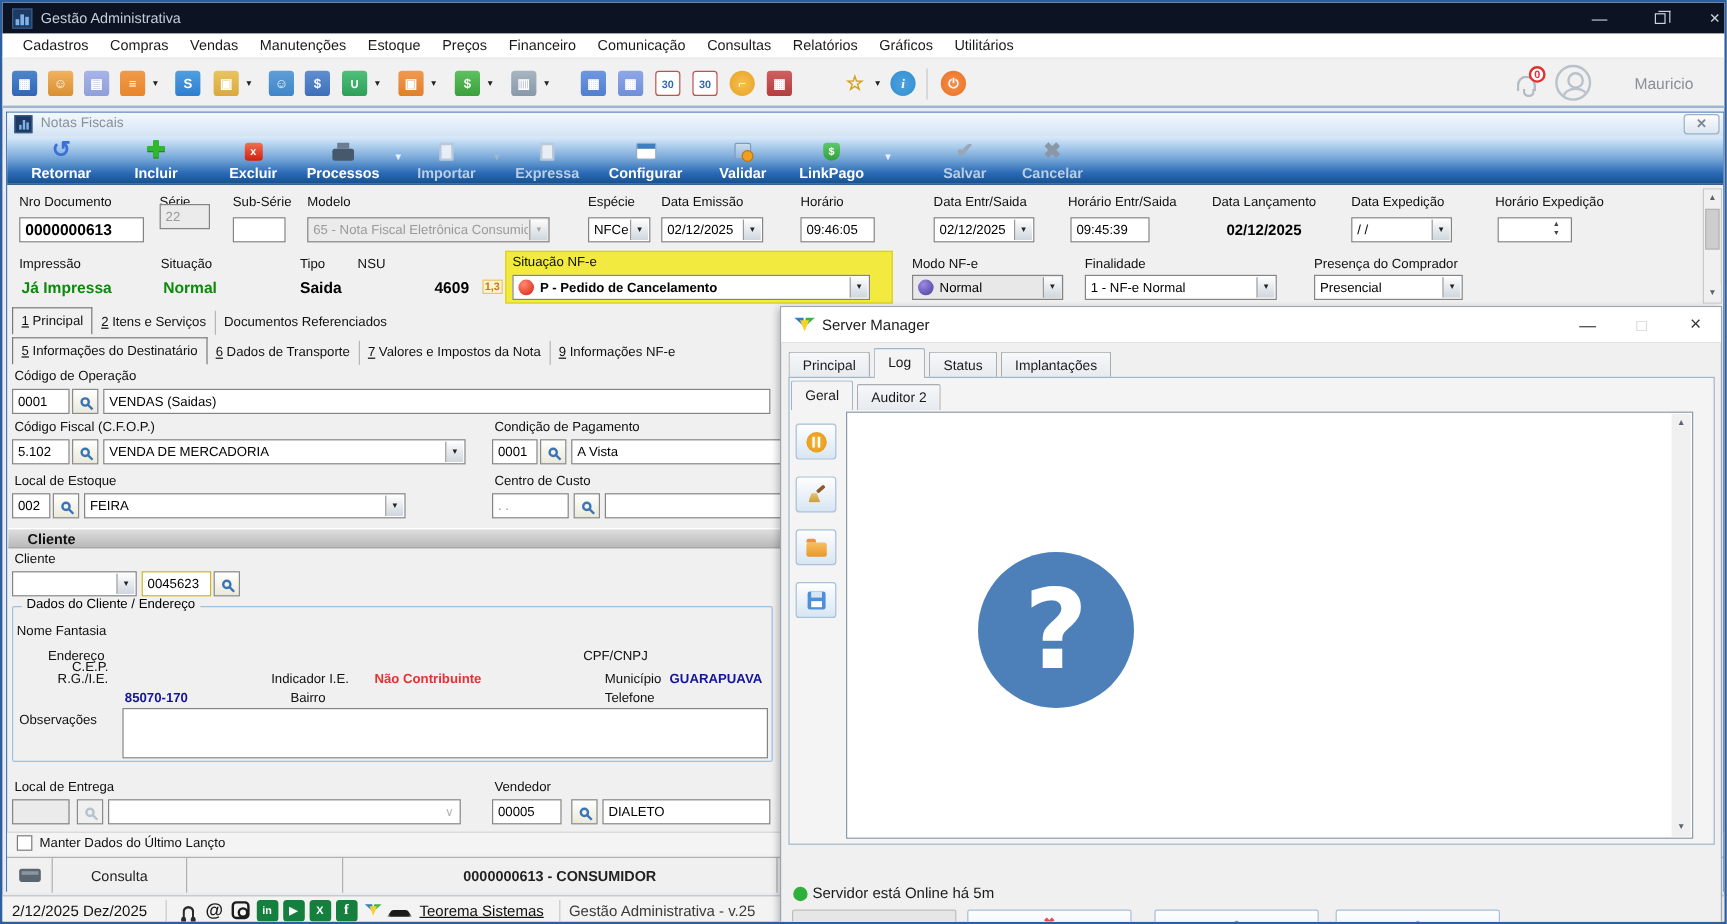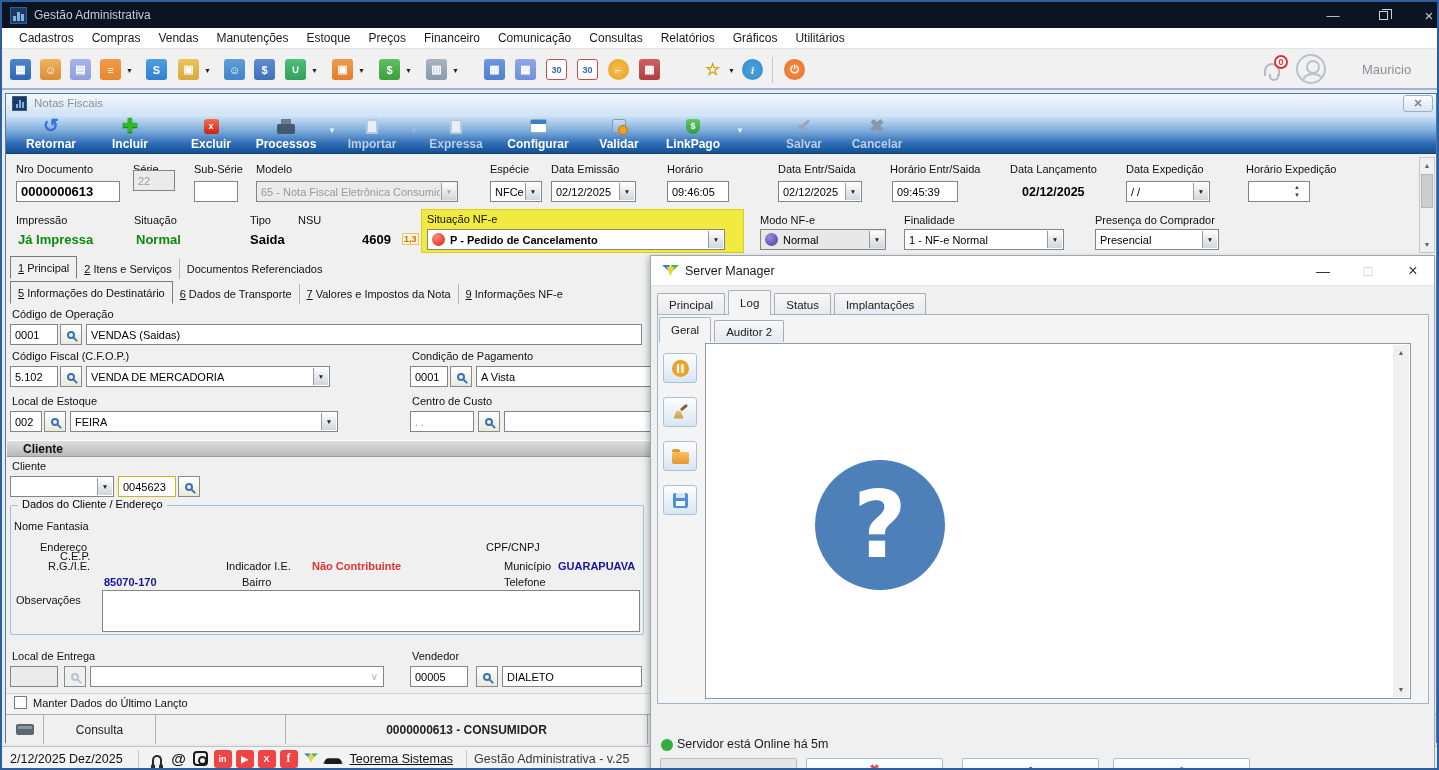--- a/index.html
+++ b/index.html
@@ -93,21 +93,21 @@
 .chk{position:absolute;width:13px;height:13px;background:#fff;border:1px solid #7a7a7a}
 
 .nfoot{position:absolute;left:4px;top:712px;width:1430px;height:30px;background:#f0f0f0;border-top:1px solid #b0b0b0;display:flex}
 .nfcell{height:100%;border-right:1px solid #b0b0b0;display:flex;align-items:center;justify-content:center;font-size:12px;color:#222}
 .ic-mail{width:18px;height:11px;background:#5a6670;border-radius:2px;position:relative}
 .ic-mail::before{content:"";position:absolute;left:2px;top:2px;width:14px;height:3px;background:#8b97a2}
 
 .statusbar{position:absolute;left:0;top:744px;width:1435px;height:24px;background:#f3f3f3;border-top:1px solid #c0c0c0;display:flex;align-items:center;font-size:12.5px;color:#111}
 .sdiv{width:1px;height:18px;background:#c9c9c9;margin:0 7px}
 .sic{width:18px;height:18px;border-radius:3px;display:flex;align-items:center;justify-content:center;margin:0 2px;font-weight:bold}
-.sic.blk{background:#ef4444;color:#fff;font-size:9px}
+.sic.blk{background:#15803d;color:#fff;font-size:9px}
 .ic-headset{position:relative;width:14px;height:12px;border:2px solid #2a2a2a;border-bottom:none;border-radius:8px 8px 0 0;margin:4px 4px 0}
 .ic-headset::before{content:"";position:absolute;left:-3px;bottom:-3px;width:4px;height:6px;background:#2a2a2a;border-radius:2px}
 .ic-headset::after{content:"";position:absolute;right:-3px;bottom:-3px;width:4px;height:6px;background:#2a2a2a;border-radius:2px}
 .ic-at{font-size:15px;font-weight:bold;color:#1a1a1a}
 .ic-insta{width:15px;height:15px;border:2px solid #1a1a1a;border-radius:4px;position:relative}
 .ic-insta::before{content:"";position:absolute;left:3px;top:3px;width:5px;height:5px;border:2px solid #1a1a1a;border-radius:50%}
 .ic-cap{position:relative;width:16px;height:7px;background:#1a1a1a;transform:perspective(10px) rotateX(40deg);border-radius:2px;margin-top:4px}
 
 .sm{position:absolute;left:648px;top:253px;width:785px;height:560px;background:#f0f0f0;border:1px solid #9aa7b8;box-shadow:-2px 2px 6px rgba(0,0,0,.25)}
 .smtitle{position:absolute;left:0;top:0;width:100%;height:30px;background:#fff;border-bottom:1px solid #e2e2e2}
@@ -408,21 +408,21 @@
   <span class="magb" style="left:58px;top:322px">
       <span class="mag"></span>
     </span>
   <div class="in" style="left:84px;top:322px;width:556px">VENDAS (Saidas)</div>
 
   <span class="lb" style="left:10px;top:348px">Código Fiscal (C.F.O.P.)</span>
   <div class="in" style="left:8px;top:364px;width:48px">5.102</div>
   <span class="magb" style="left:58px;top:364px">
       <span class="mag"></span>
     </span>
-  <div class="in combo" style="left:84px;top:364px;width:244px">
+  <div class="in combo" style="left:84px;top:364px;width:302px">
       <span>VENDA DE MERCADORIA</span>
       <span class="dd"></span>
     </div>
   <span class="lb" style="left:410px;top:348px">Condição de Pagamento</span>
   <div class="in" style="left:408px;top:364px;width:38px">0001</div>
   <span class="magb" style="left:448px;top:364px">
       <span class="mag"></span>
     </span>
   <div class="in" style="left:474px;top:364px;width:300px">A Vista</div>
 

